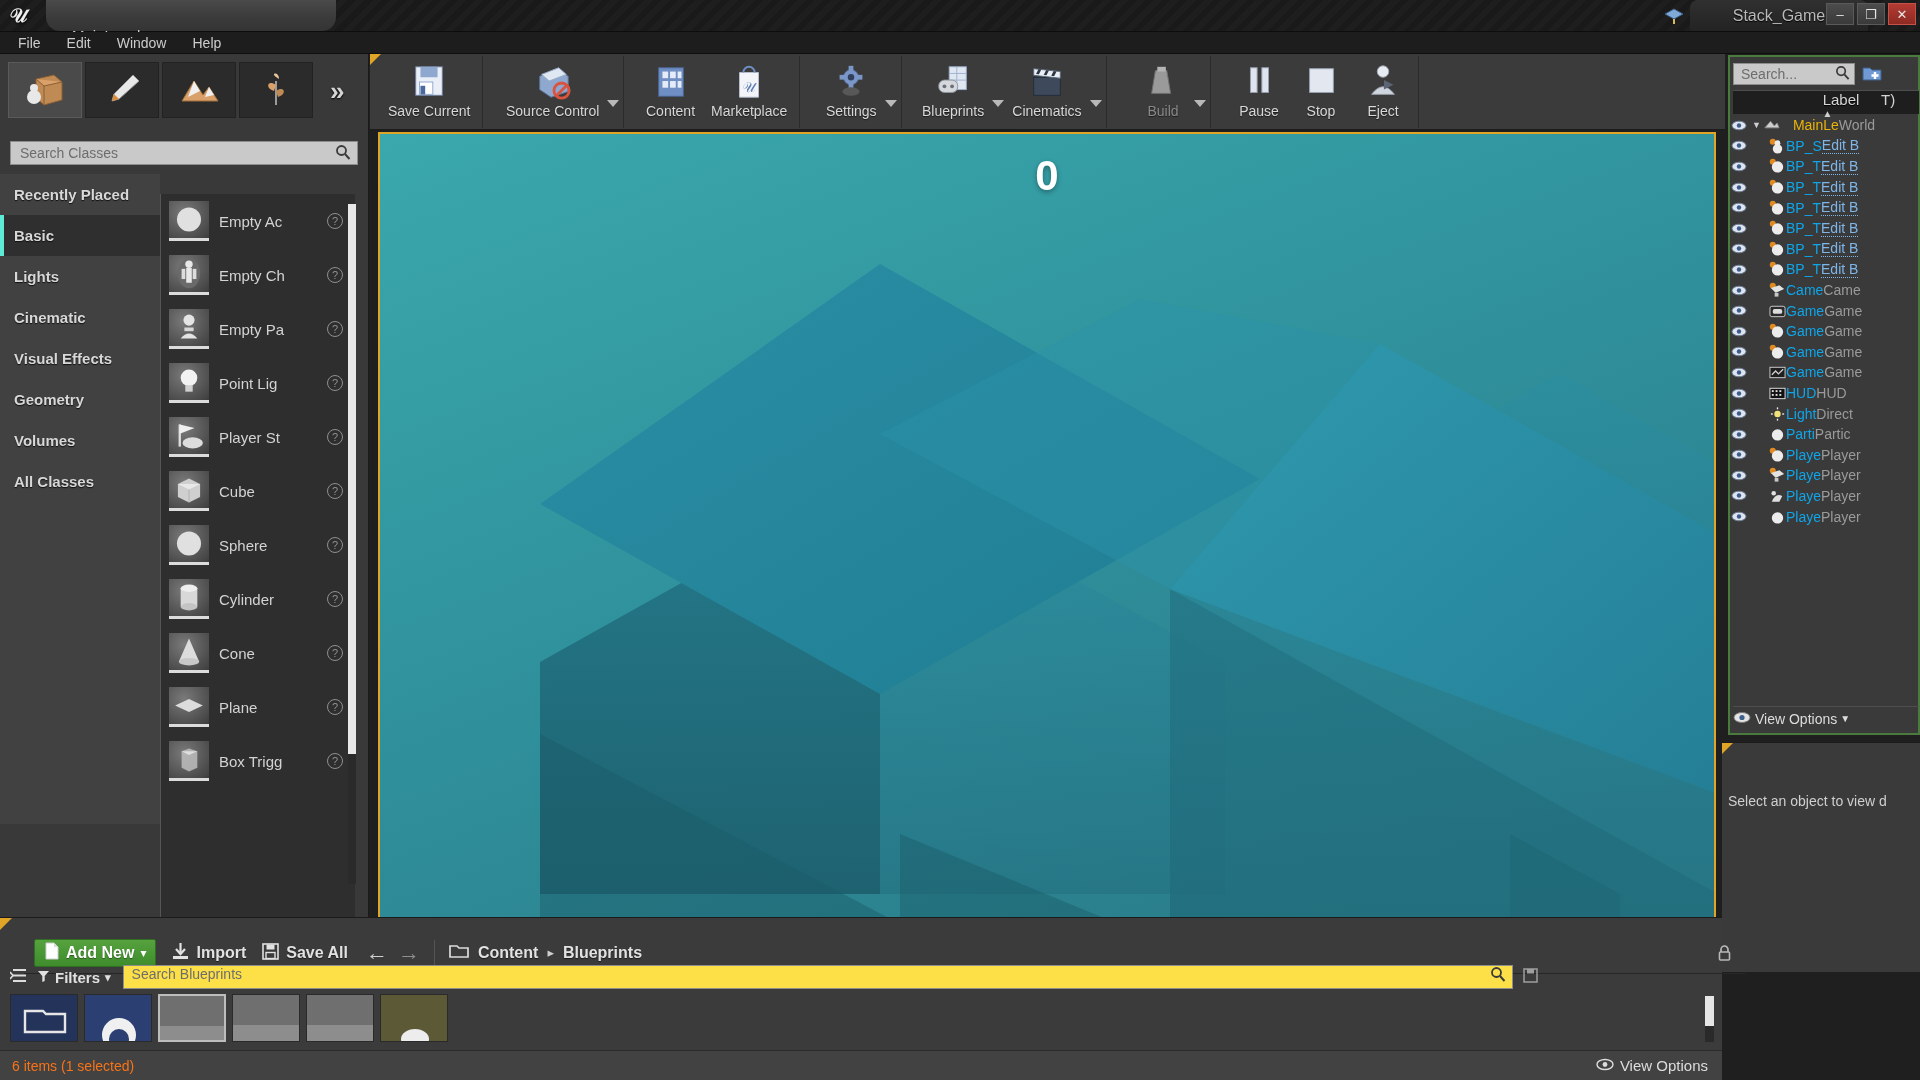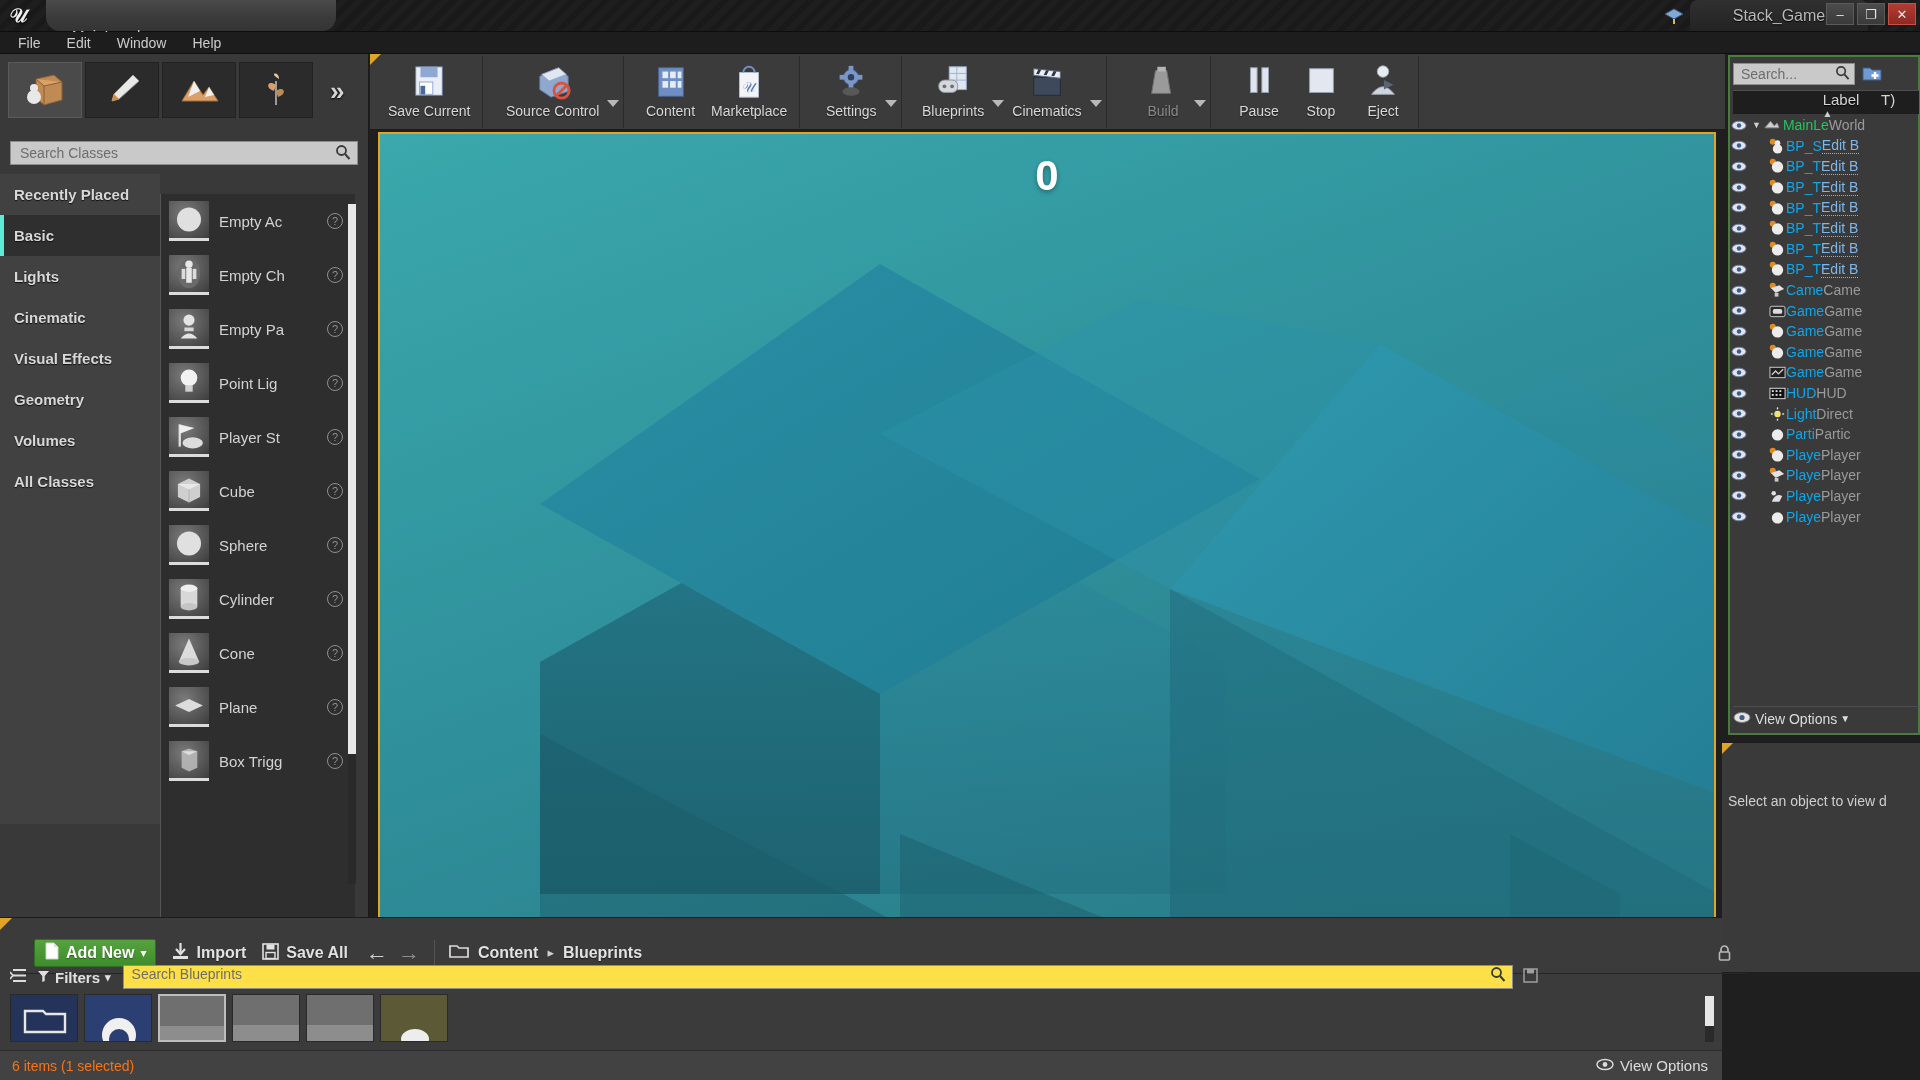--- a/index.html
+++ b/index.html
@@ -91,21 +91,21 @@
   .out-head { position:absolute; left:3px; top:33px; width:186px; height:24px; background:#1e1e1e; display:flex; align-items:center;
     border-top:1px solid #4e4e4e;flex-direction:column; }
   .out-head .lbl { font-size:15px; color:#d5d5d5; margin-left:30px; text-shadow:0 1px 1px #000; }
   .out-head .asc { margin-left:3px; font-size:10px; color:#cfcfcf; }
   .out-head .ty { position:absolute; left:148px; font-size:15px; color:#d5d5d5; }
   .out-rows { position:absolute; left:0; top:58px; width:190px; height:515px; overflow:hidden; }
   .orow { height:20.6px; display:flex; align-items:center; }
   .eye { width:18px; display:flex; justify-content:center; }
   .oicon { width:18px; height:17px; display:flex; align-items:center; justify-content:center; margin-left:2px; }
   .oname { font-size:14px; color:#0ea5e9; white-space:nowrap; }
-  .oname.world { color:#22c55e; margin-left:2px; }
+  .oname.world { color:#eab308; margin-left:12px; }
   .otype { font-size:14px; color:#9a9a9a; white-space:nowrap; }
   .otype.edit { color:#7fb6e8; border-bottom:1px dotted #7fb6e8; }
   .out-foot { position:absolute; left:3px; bottom:3px; width:186px; height:24px; border-top:1px solid #4e4e4e;
     display:flex; align-items:center; }
   .out-foot .vo { font-size:14px; color:#dcdcdc; margin-left:4px; }
 
   
   .details { position:absolute; left:1722px; top:688px; width:198px; height:230px; background:#3a3a3a; border-top:1px solid #1c1c1c; }
   .det-corner { position:absolute; left:0; top:0; width:0; height:0; border-top:11px solid #e0a526; border-right:11px solid transparent; }
   .det-msg { position:absolute; left:6px; top:50px; font-size:14px; color:#cfcfcf; white-space:nowrap; }

